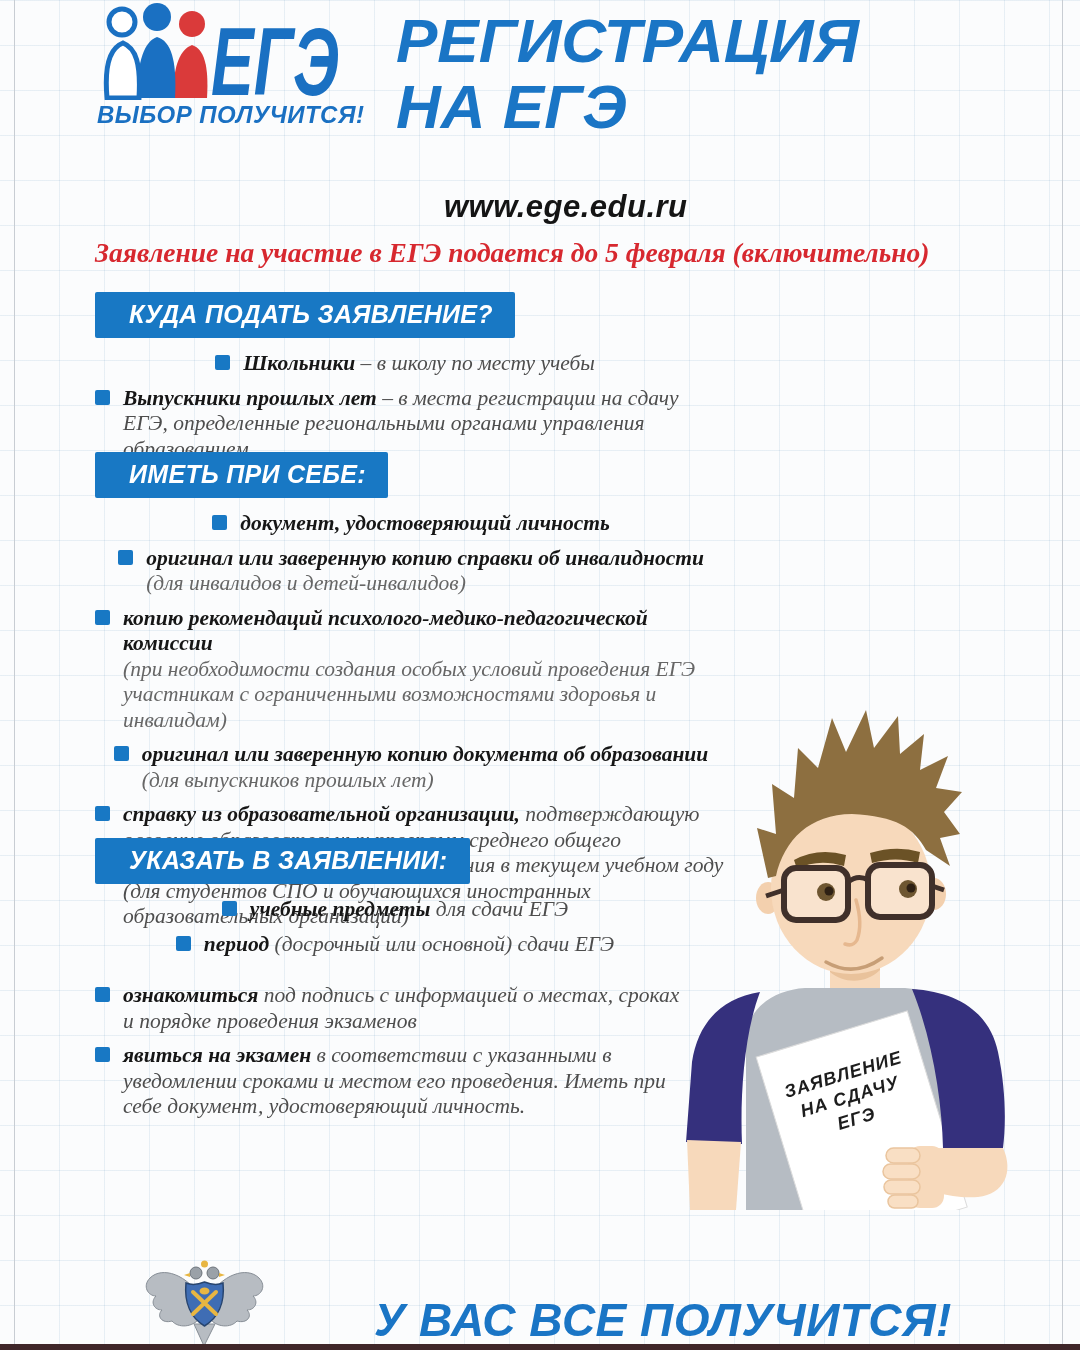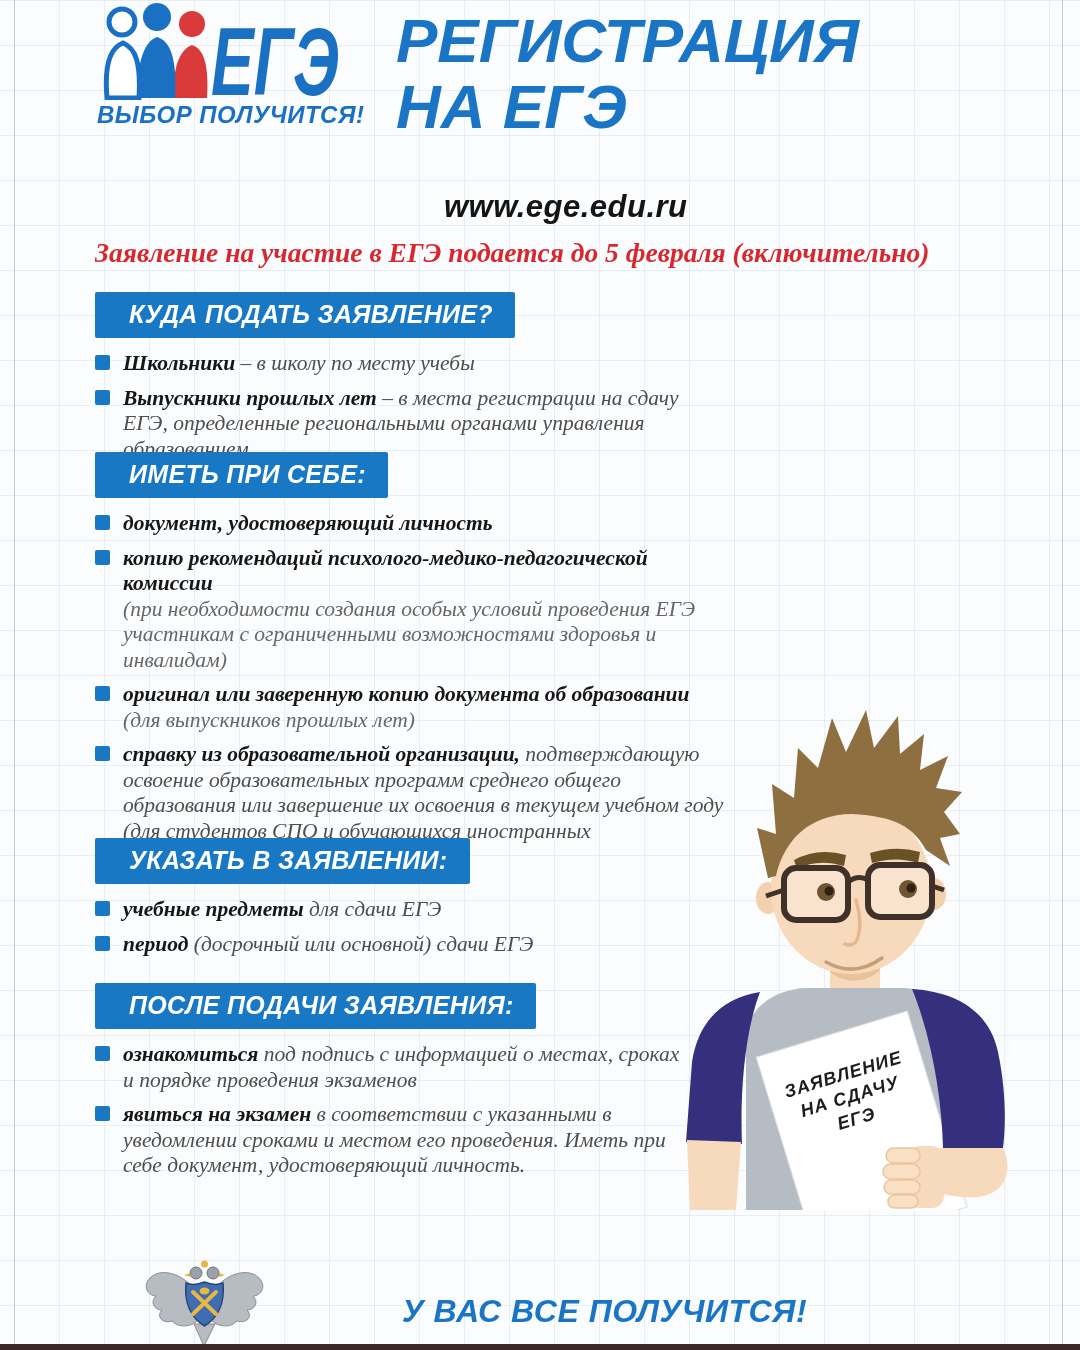--- a/index.html
+++ b/index.html
@@ -20,29 +20,29 @@
   .tagline{position:absolute;left:97px;top:101px;font-size:24px;font-weight:bold;color:#1a70c2;letter-spacing:.5px;white-space:nowrap;}
   .title{position:absolute;left:396px;top:8px;font-size:62px;line-height:66px;font-weight:bold;color:#1a75c5;white-space:nowrap;}
   .website{position:absolute;left:396px;top:189px;font-size:31px;font-weight:bold;color:#141414;letter-spacing:.5px;margin-left:48px;}
   .notice{position:absolute;left:95px;top:237px;width:905px;font-family:"Liberation Serif",serif;font-size:27.5px;font-weight:bold;color:#d7282f;}
   .section{position:absolute;left:95px;}
   #sec1{top:292px;width:620px}
   #sec2{top:452px;width:632px}
   #sec3{top:838px;width:600px}
   #sec4{top:983px;width:597px}
   .banner{display:inline-block;background:#1878c4;color:#fff;font-size:25px;font-weight:bold;letter-spacing:.3px;padding:8px 22px 9px 34px;border-radius:2px;margin-bottom:13px;}
-  .item{display:flex;gap:13px;margin-bottom:9px;font-family:"Liberation Serif",serif;font-size:21.5px;line-height:25.5px;}
+  .item{display:flex;gap:13px;margin-bottom:9px;font-family:"Liberation Serif",serif;font-size:21.5px;line-height:25.5px;justify-content:center;}
   .bullet{flex:0 0 auto;width:15px;height:15px;background:#1878c4;border-radius:2px;margin-top:4px;}
   .item p{margin:0;}
   .item .lead{color:#161616;font-weight:bold;}
   .item .rest{color:#4d4d4d;}
   .item .note{color:#666666;}
   .character{position:absolute;left:660px;top:700px;width:360px;height:510px;}
   .emblem{position:absolute;left:142px;top:1258px;width:125px;height:90px;}
-  .slogan{position:absolute;left:374px;top:1293px;font-size:32px;font-weight:bold;color:#1a75c5;letter-spacing:.5px;white-space:nowrap;padding-left:28px;}
+  .slogan{position:absolute;left:374px;top:1293px;font-size:46px;font-weight:bold;color:#1a75c5;letter-spacing:.5px;white-space:nowrap;}
   .strip{position:absolute;left:0;top:1344px;width:1080px;height:6px;background:#3f2629;}
 </style>
 </head>
 <body>
 
 <div class="page">
 
   <div class="edge edge-left"></div>
   <div class="edge edge-right"></div>
 
@@ -81,20 +81,27 @@
 
   <div class="section" id="sec2">
     <div class="banner">ИМЕТЬ ПРИ СЕБЕ:</div>
     <div class="item">
       <span class="bullet"></span>
       <p><span class="lead">документ, удостоверяющий личность</span></p>
     </div>
     <div class="item">
       <span class="bullet"></span>
       <div>
+        <p><span class="lead">оригинал или заверенную копию справки об инвалидности</span></p>
+        <p class="note">(для инвалидов и детей-инвалидов)</p>
+      </div>
+    </div>
+    <div class="item">
+      <span class="bullet"></span>
+      <div>
         <p><span class="lead">копию рекомендаций  психолого-медико-педагогической комиссии</span></p>
         <p class="note">(при необходимости создания особых условий проведения ЕГЭ участникам с ограниченными возможностями здоровья и инвалидам)</p>
       </div>
     </div>
     <div class="item">
       <span class="bullet"></span>
       <div>
         <p><span class="lead">оригинал или заверенную копию документа об образовании</span></p>
         <p class="note">(для выпускников прошлых лет)</p>
       </div>
@@ -111,21 +118,20 @@
       <span class="bullet"></span>
       <p><span class="lead">учебные предметы</span><span class="rest"> для сдачи ЕГЭ</span></p>
     </div>
     <div class="item">
       <span class="bullet"></span>
       <p><span class="lead">период</span><span class="rest"> (досрочный или основной) сдачи ЕГЭ</span></p>
     </div>
   </div>
 
   <div class="section" id="sec4">
-    <div class="banner">ПОСЛЕ ПОДАЧИ ЗАЯВЛЕНИЯ:</div>
     <div class="item">
       <span class="bullet"></span>
       <p><span class="lead">ознакомиться</span><span class="rest"> под подпись с информацией о местах, сроках и порядке проведения экзаменов</span></p>
     </div>
     <div class="item">
       <span class="bullet"></span>
       <p><span class="lead">явиться на экзамен</span><span class="rest"> в соответствии с указанными в уведомлении сроками и местом  его проведения. Иметь при себе документ, удостоверяющий личность.</span></p>
     </div>
   </div>
 

